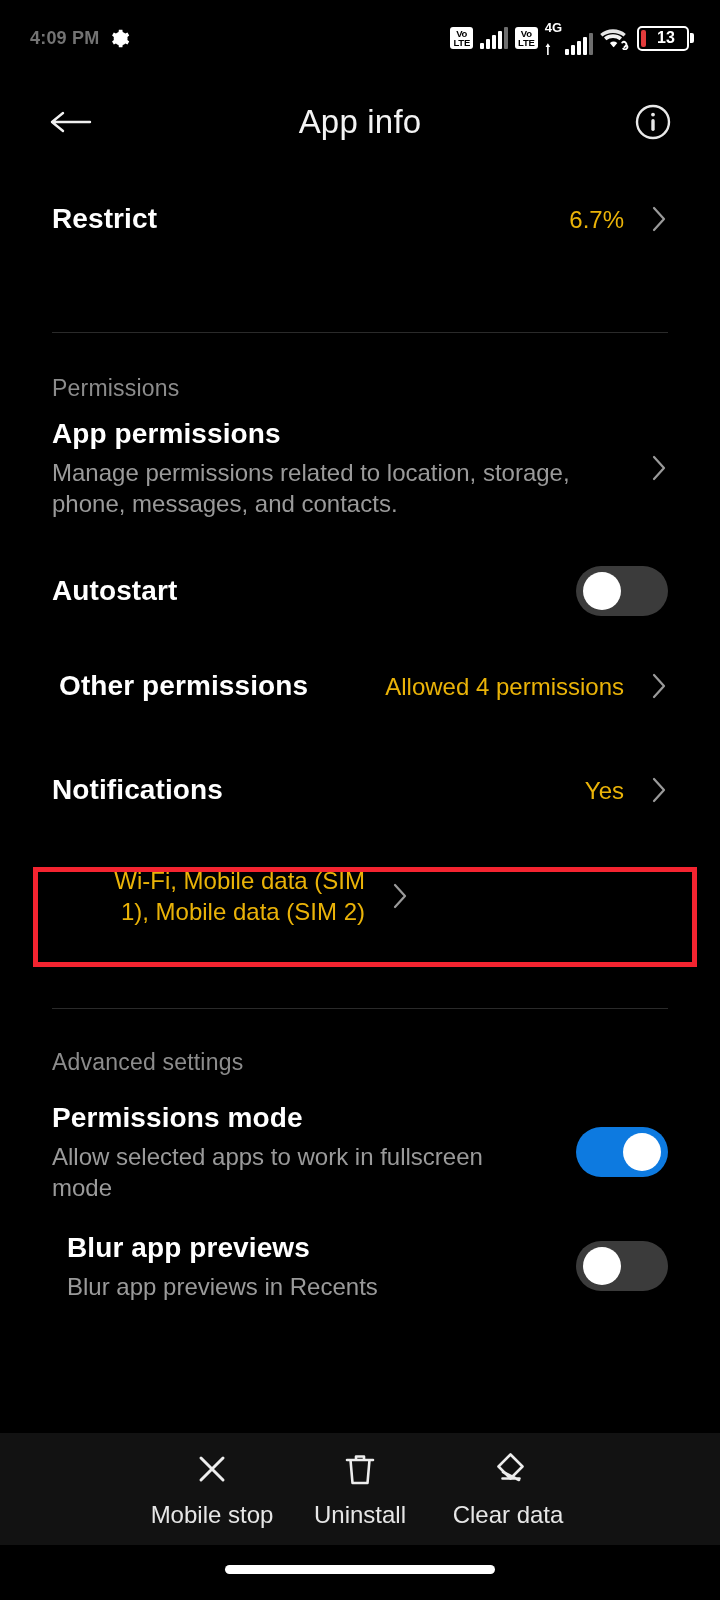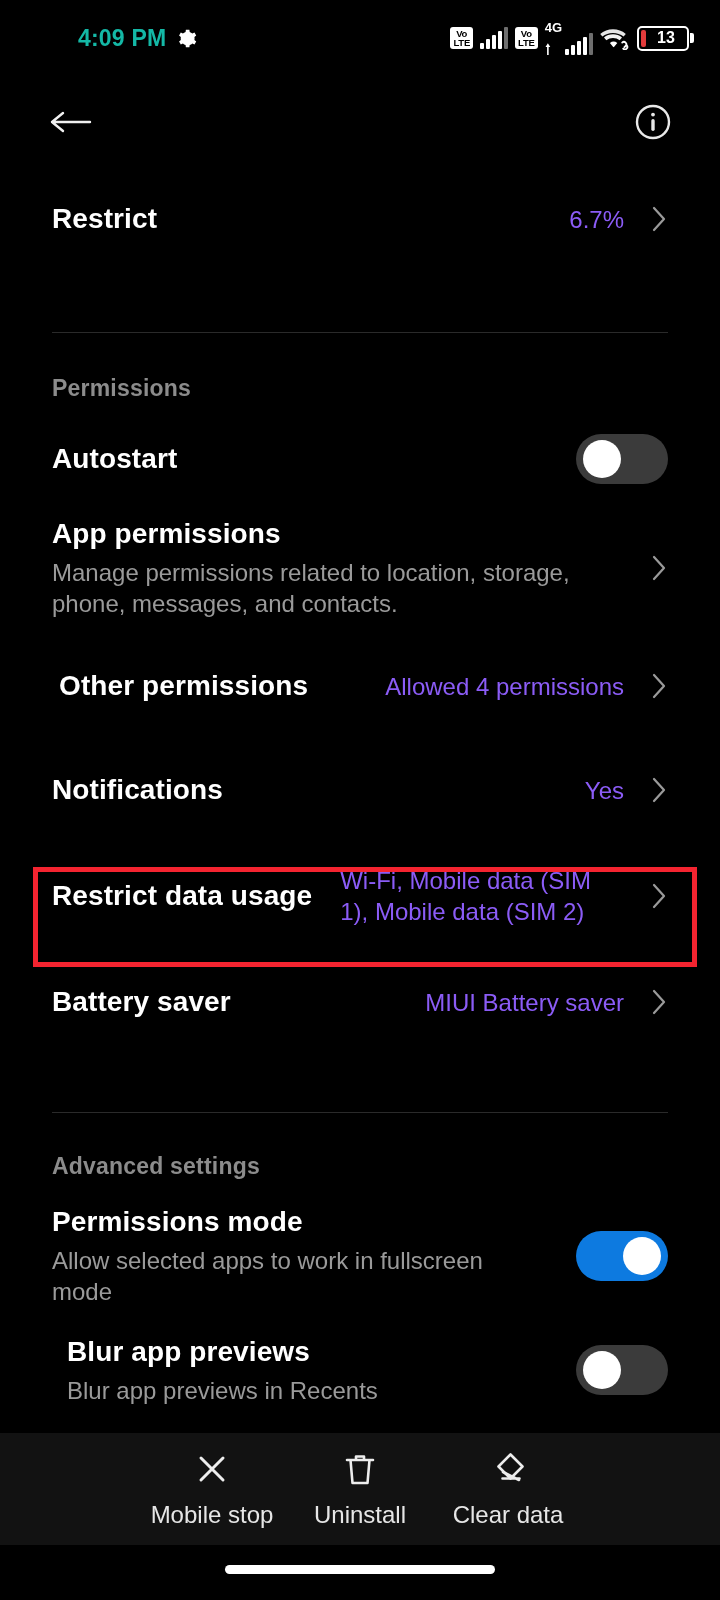--- a/index.html
+++ b/index.html
@@ -11,21 +11,21 @@
   }
   .screen { position:relative; width:720px; height:1600px; background:#000; }
 
   
   .statusbar {
     position:absolute; top:0; left:0; width:720px; height:76px;
     display:flex; align-items:center; justify-content:space-between;
     padding:0 26px 0 30px;
   }
   .sb-left { display:flex; align-items:center; gap:10px; }
-  .sb-time { color:#14b8a6; font-size:23px; font-weight:600; letter-spacing:.2px;margin-left:48px; }
+  .sb-time { color:#737373; font-size:18px; font-weight:600; letter-spacing:.2px; }
   .gear-icon { width:21px; height:21px; display:block; }
   .sb-right { display:flex; align-items:center; gap:7px; }
   .volte-badge {
     background:#fff; color:#000; border-radius:3px;
     font-size:9.5px; font-weight:700; line-height:9px;
     padding:2px 3px; text-align:center; letter-spacing:-.2px;
   }
   .volte-badge span { display:block; }
   .bars { display:flex; align-items:flex-end; gap:2px; height:22px; }
   .bars i { display:block; width:4px; background:#fff; border-radius:1px; }
@@ -70,28 +70,28 @@
     padding:0 52px 0 52px; min-height:64px;
   }
   .row-main { flex:1 1 auto; min-width:0; }
   .row-title {
     color:#fff; font-size:28px; font-weight:700; letter-spacing:.1px; line-height:34px;
   }
   .row-sub {
     color:#9a9a9a; font-size:24px; font-weight:400; line-height:31px; margin-top:6px;
   }
   .row-value {
-    color:#8b5cf6; font-size:24px; font-weight:400; line-height:31px;
-    text-align:left; flex:0 0 auto; max-width:310px; margin-left:14px;
+    color:#eab308; font-size:24px; font-weight:400; line-height:31px;
+    text-align:right; flex:0 0 auto; max-width:310px; margin-left:14px;
   }
   .chev { flex:0 0 auto; width:30px; margin-left:14px; display:flex; justify-content:flex-end; }
   .chev svg { width:17px; height:30px; display:block; }
 
   .section-label {
-    color:#8c8c8c; font-size:23px; font-weight:700;
+    color:#8c8c8c; font-size:23px; font-weight:400;
     padding:0 52px; letter-spacing:.2px;
   }
   .divider {
     height:1px; background:#2a2a2a; margin:0 52px;
   }
 
   
   .toggle {
     flex:0 0 auto; width:92px; height:50px; border-radius:25px;
     position:relative; margin-left:16px; background:#3b3b3b;
@@ -185,20 +185,21 @@
       </div>
     </div>
   </div>
 
   <div class="appbar">
     <div class="back-btn">
       <svg class="back-icon" viewBox="0 0 44 30">
         <path fill="none" stroke="#f0f0f0" stroke-width="2.4" stroke-linecap="round" stroke-linejoin="round" d="M14 6 L3 15 L14 24 M3 15 H41"></path>
       </svg>
     </div>
+    <div class="appbar-title">App info</div>
     <div class="info-btn">
       <svg class="info-icon" viewBox="0 0 40 40">
         <circle cx="20" cy="20" r="16" fill="none" stroke="#e9e9e9" stroke-width="2.4"></circle>
         <circle cx="20" cy="12.6" r="1.9" fill="#e9e9e9"></circle>
         <rect x="18.3" y="17" width="3.4" height="12" rx="1.7" fill="#e9e9e9"></rect>
       </svg>
     </div>
   </div>
 
   <div class="list">
@@ -214,41 +215,41 @@
           </svg>
       </div>
     </div>
 
     <div style="height:62px;"></div>
     <div class="divider"></div>
 
     <div style="height:42px;"></div>
     <div class="section-label">Permissions</div>
 
+    <div class="row" style="height:132px;align-items:center;">
+      <div class="row-main">
+        <div class="row-title">App permissions</div>
+        <div class="row-sub" style="max-width:545px;">Manage permissions related to location, storage, phone, messages, and contacts.</div>
+      </div>
+      <div class="chev">
+        <svg viewBox="0 0 17 30">
+            <path fill="none" stroke="#9a9a9a" stroke-width="2.2" stroke-linecap="round" stroke-linejoin="round" d="M3 4 L13 15 L3 26"></path>
+          </svg>
+      </div>
+    </div>
+
     <div class="row" style="height:86px;margin-top:14px;">
       <div class="row-main">
         <div class="row-title">Autostart</div>
       </div>
       <div class="toggle">
           <div class="knob"></div>
         </div>
     </div>
 
-    <div class="row" style="height:132px;align-items:center;">
-      <div class="row-main">
-        <div class="row-title">App permissions</div>
-        <div class="row-sub" style="max-width:545px;">Manage permissions related to location, storage, phone, messages, and contacts.</div>
-      </div>
-      <div class="chev">
-        <svg viewBox="0 0 17 30">
-            <path fill="none" stroke="#9a9a9a" stroke-width="2.2" stroke-linecap="round" stroke-linejoin="round" d="M3 4 L13 15 L3 26"></path>
-          </svg>
-      </div>
-    </div>
-
     <div class="row" style="height:104px;margin-left:7px;">
       <div class="row-main">
         <div class="row-title">Other permissions</div>
       </div>
       <div class="row-value">Allowed 4 permissions</div>
       <div class="chev">
         <svg viewBox="0 0 17 30">
             <path fill="none" stroke="#9a9a9a" stroke-width="2.2" stroke-linecap="round" stroke-linejoin="round" d="M3 4 L13 15 L3 26"></path>
           </svg>
       </div>
@@ -260,42 +261,28 @@
       </div>
       <div class="row-value">Yes</div>
       <div class="chev">
         <svg viewBox="0 0 17 30">
             <path fill="none" stroke="#9a9a9a" stroke-width="2.2" stroke-linecap="round" stroke-linejoin="round" d="M3 4 L13 15 L3 26"></path>
           </svg>
       </div>
     </div>
 
     <div class="row" style="height:108px;">
-      <div class="row-main" style="flex:0 0 auto;">
-        <div class="row-title">Restrict data usage</div>
-      </div>
       <div class="row-value" style="flex:1 1 auto;max-width:285px;margin-left:28px;">Wi-Fi, Mobile data (SIM 1), Mobile data (SIM 2)</div>
       <div class="chev">
         <svg viewBox="0 0 17 30">
             <path fill="none" stroke="#9a9a9a" stroke-width="2.2" stroke-linecap="round" stroke-linejoin="round" d="M3 4 L13 15 L3 26"></path>
           </svg>
       </div>
     </div>
 
-    <div class="row" style="height:104px;">
-      <div class="row-main">
-        <div class="row-title">Battery saver</div>
-      </div>
-      <div class="row-value">MIUI Battery saver</div>
-      <div class="chev">
-        <svg viewBox="0 0 17 30">
-            <path fill="none" stroke="#9a9a9a" stroke-width="2.2" stroke-linecap="round" stroke-linejoin="round" d="M3 4 L13 15 L3 26"></path>
-          </svg>
-      </div>
-    </div>
 
     <div style="height:58px;"></div>
     <div class="divider"></div>
 
     <div style="height:40px;"></div>
     <div class="section-label">Advanced settings</div>
 
     <div class="row" style="height:128px;margin-top:12px;">
       <div class="row-main">
         <div class="row-title">Permissions mode</div>

